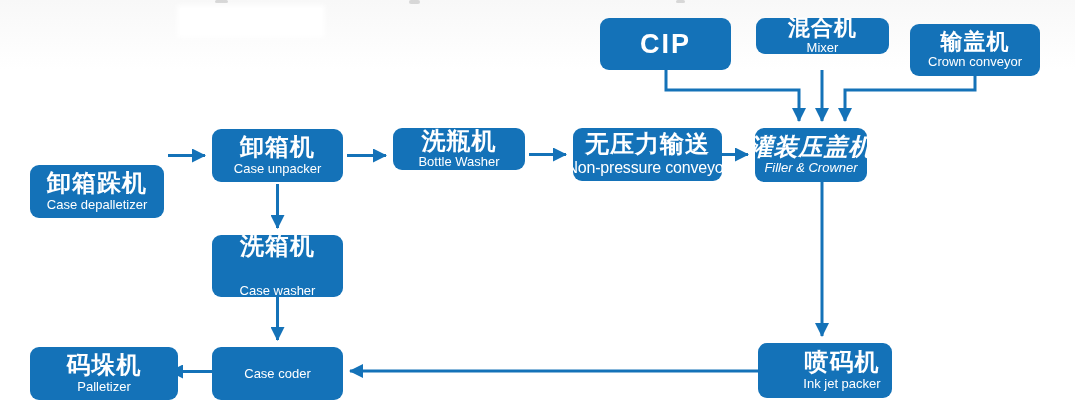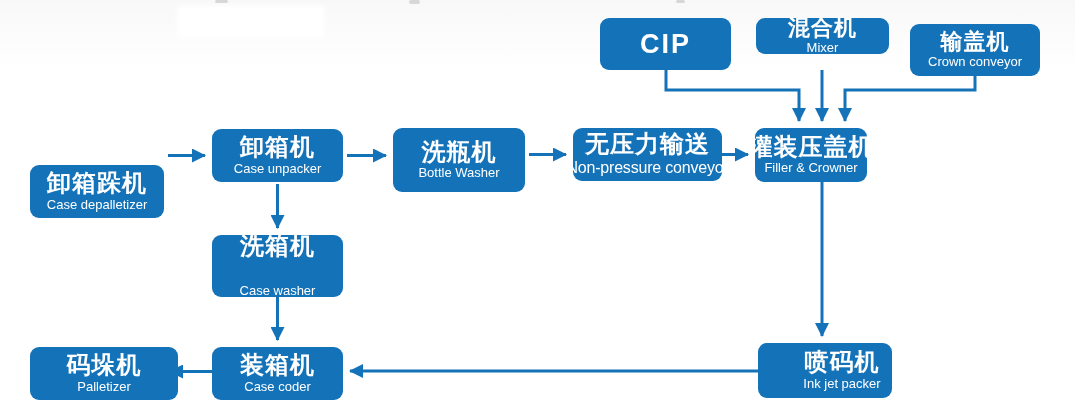--- a/index.html
+++ b/index.html
@@ -29,24 +29,24 @@
   .top-row .zh { font-size:22px; }
 
   
   .n-cip        { left:600px; top:18px;  width:131px; height:52px; }
   .n-cip .zh    { font-size:27px; letter-spacing:2px; }
   .n-mixer      { left:756px; top:18px;  width:133px; height:36px; }
   .n-crown      { left:910px; top:24px;  width:130px; height:52px; }
 
   .n-depal      { left:30px;  top:129px; width:134px; height:53px;margin-top:36px; }
   .n-unpack     { left:212px; top:129px; width:131px; height:53px;align-items:center; }
-  .n-bwash      { left:393px; top:128px; width:132px; height:64px; }
+  .n-bwash      { left:393px; top:128px; width:132px; height:42px; }
   .n-nonpress   { left:573px; top:128px; width:149px; height:53px; }
   .n-nonpress .en { font-size:16px; letter-spacing:-0.2px; }
-  .n-filler     { left:755px; top:128px; width:112px; height:54px; }
+  .n-filler     { left:755px; top:128px; width:112px; height:54px;font-style:italic; }
 
   .n-cwash      { left:212px; top:235px; width:131px; height:62px;gap:24px; }
 
   .n-pallet     { left:30px;  top:347px; width:148px; height:53px; }
   .n-cpack      { left:212px; top:347px; width:131px; height:53px; }
   .n-inkjet     { left:758px; top:343px; width:134px; height:55px;padding-left:34px; }
 
   
   .connectors { position:absolute; left:0; top:0; width:1075px; height:412px; }
 
@@ -135,21 +135,20 @@
     <div class="zh">洗箱机</div>
     <div class="en">Case washer</div>
   </div>
 
   <div class="node n-pallet">
     <div class="zh">码垛机</div>
     <div class="en">Palletizer</div>
   </div>
 
   <div class="node n-cpack">
-    <div class="zh">装箱机</div>
     <div class="en">Case coder</div>
   </div>
 
   <div class="node n-inkjet">
     <div class="zh">喷码机</div>
     <div class="en">Ink jet packer</div>
   </div>
 
 </div>
 

